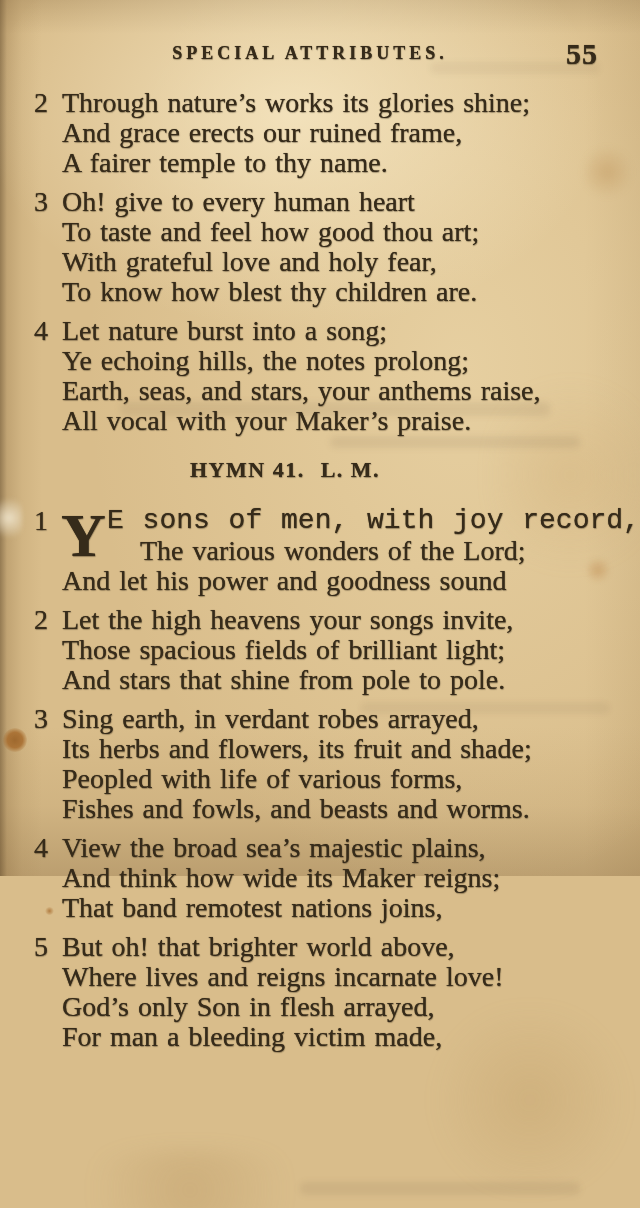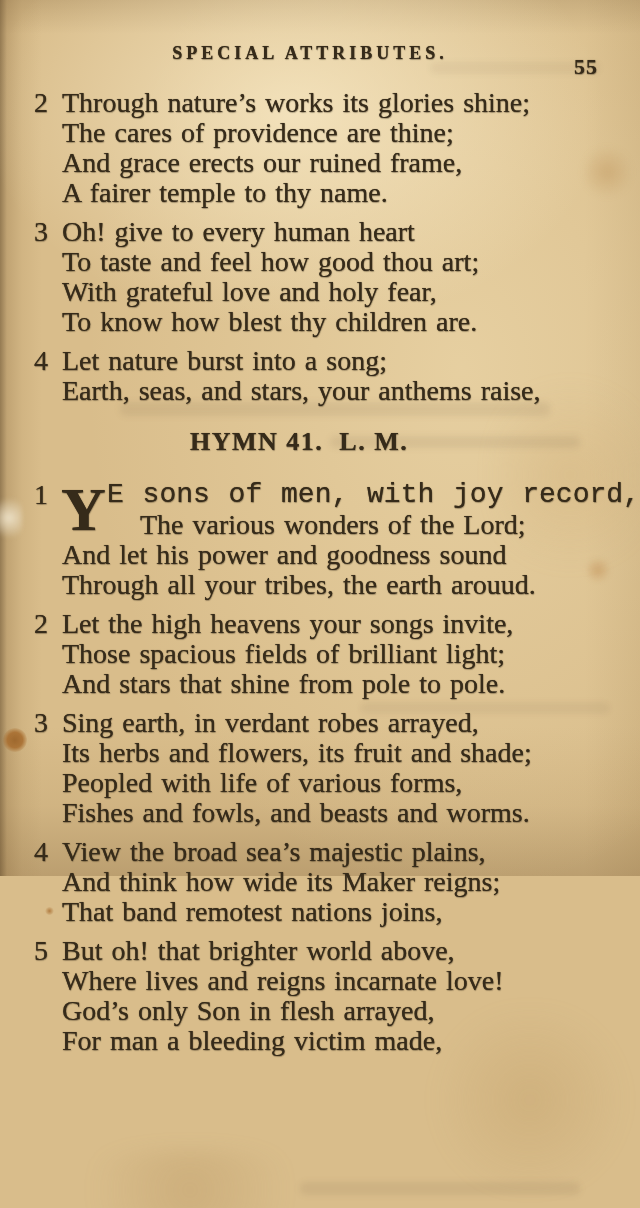--- a/index.html
+++ b/index.html
@@ -55,30 +55,30 @@
   .content{
     position:absolute;left:62px;top:36px;width:536px;z-index:2;
     color:#362b1a;
   }
   .ink{text-shadow:0 0 0.8px rgba(54,43,26,0.85), 0.5px 0.5px 1px rgba(54,43,26,0.35);}
   .pg-header{position:relative;height:28px;margin-bottom:24px;}
   .running-title{
     position:absolute;left:248px;transform:translateX(-50%);top:7px;
     font-weight:bold;font-size:18px;letter-spacing:4px;white-space:nowrap;
   }
-  .page-num{position:absolute;right:0;top:18px;font-weight:bold;font-size:22px;letter-spacing:1px;}
+  .page-num{position:absolute;right:0;top:1px;font-weight:bold;font-size:30px;letter-spacing:1px;}
 
   .verse{position:relative;font-size:28px;line-height:30px;margin-top:9px;word-spacing:2px;}
   .verse.first{margin-top:0;}
   .vnum{position:absolute;left:-28px;top:0;}
   .vline{white-space:nowrap;}
 
   .hymn-heading{
     margin-top:21px;margin-bottom:23px;padding-left:128px;
-    font-size:26px;font-weight:bold;letter-spacing:1.5px;white-space:nowrap;
+    font-size:22px;font-weight:bold;letter-spacing:1.5px;white-space:nowrap;
   }
   .hymn-heading .meter{margin-left:16px;}
 
   .dropcap{
     position:absolute;left:-1px;top:4px;
     font-size:62px;line-height:50px;font-weight:bold;letter-spacing:0;
   }
   .vline.l1{margin-left:45px;font-family:Liberation Mono, monospace;}
   .vline.l2{margin-left:78px;}
 </style>
@@ -104,50 +104,50 @@
   <div class="content ink">
 
     <div class="pg-header">
       <span class="running-title">SPECIAL ATTRIBUTES.</span>
       <span class="page-num">55</span>
     </div>
 
     <div class="verse first">
       <span class="vnum">2</span>
       <div class="vline">Through nature’s works its glories shine;</div>
-      <div class="vline">The cares of providence are thine;</div>
       <div class="vline">And grace erects our ruined frame,</div>
       <div class="vline">A fairer temple to thy name.</div>
     </div>
 
     <div class="verse">
       <span class="vnum">3</span>
       <div class="vline">Oh! give to every human heart</div>
       <div class="vline">To taste and feel how good thou art;</div>
       <div class="vline">With grateful love and holy fear,</div>
       <div class="vline">To know how blest thy children are.</div>
     </div>
 
     <div class="verse">
       <span class="vnum">4</span>
       <div class="vline">Let nature burst into a song;</div>
+      <div class="vline">Ye echoing hills, the notes prolong;</div>
       <div class="vline">Earth, seas, and stars, your anthems raise,</div>
+      <div class="vline">All vocal with your Maker’s praise.</div>
     </div>
 
     <div class="hymn-heading">
       <span>HYMN 41.</span><span class="meter">L. M.</span>
     </div>
 
     <div class="verse">
       <span class="vnum">1</span>
       <span class="dropcap">Y</span>
       <div class="vline l1">E sons of men, with joy record,</div>
       <div class="vline l2">The various wonders of the Lord;</div>
       <div class="vline">And let his power and goodness sound</div>
-      <div class="vline">Through all your tribes, the earth arouud.</div>
     </div>
 
     <div class="verse">
       <span class="vnum">2</span>
       <div class="vline">Let the high heavens your songs invite,</div>
       <div class="vline">Those spacious fields of brilliant light;</div>
       <div class="vline">And stars that shine from pole to pole.</div>
     </div>
 
     <div class="verse">

